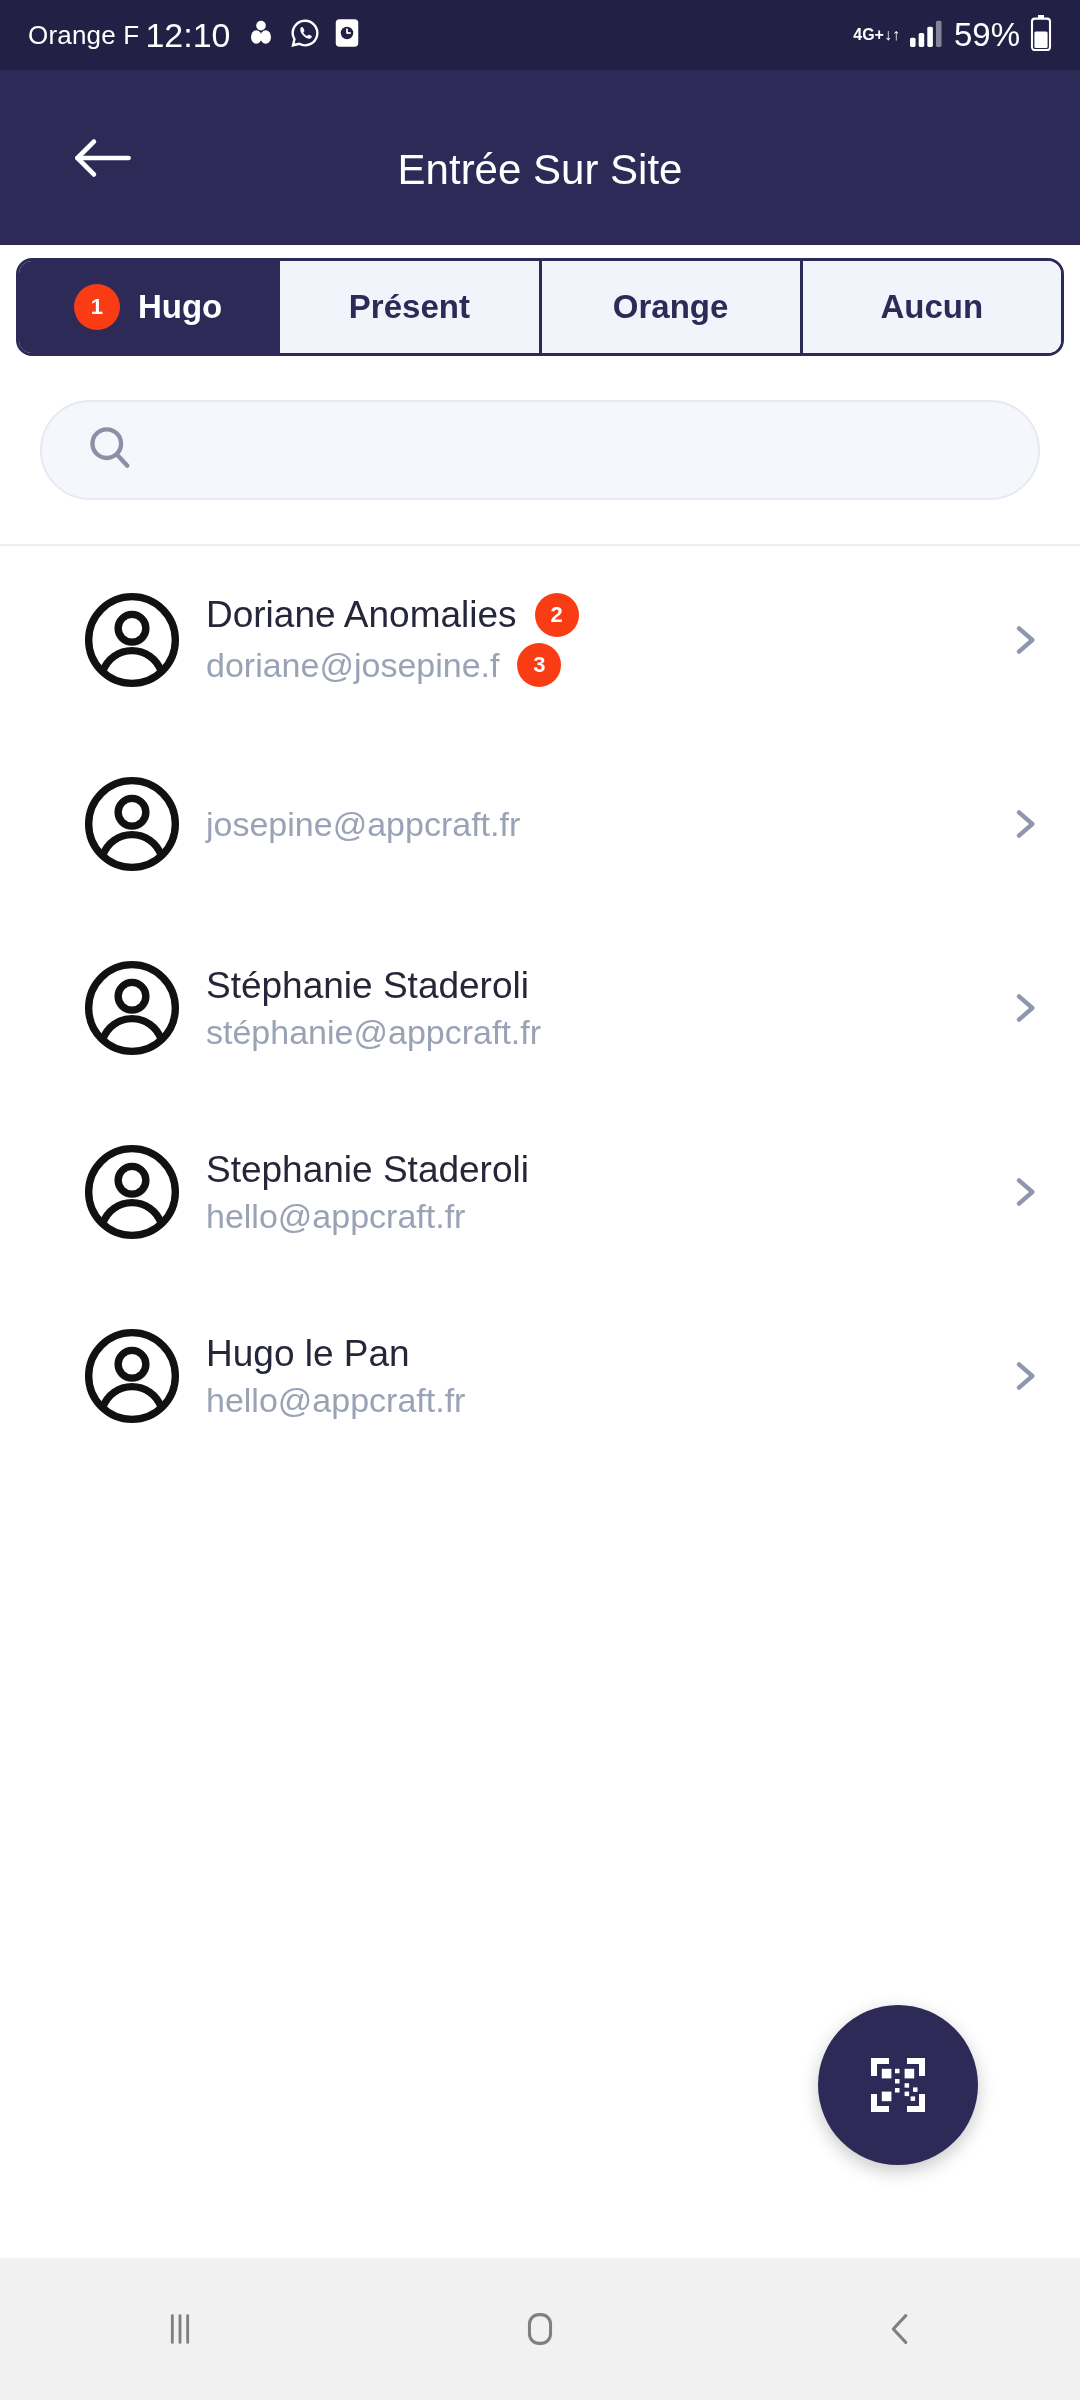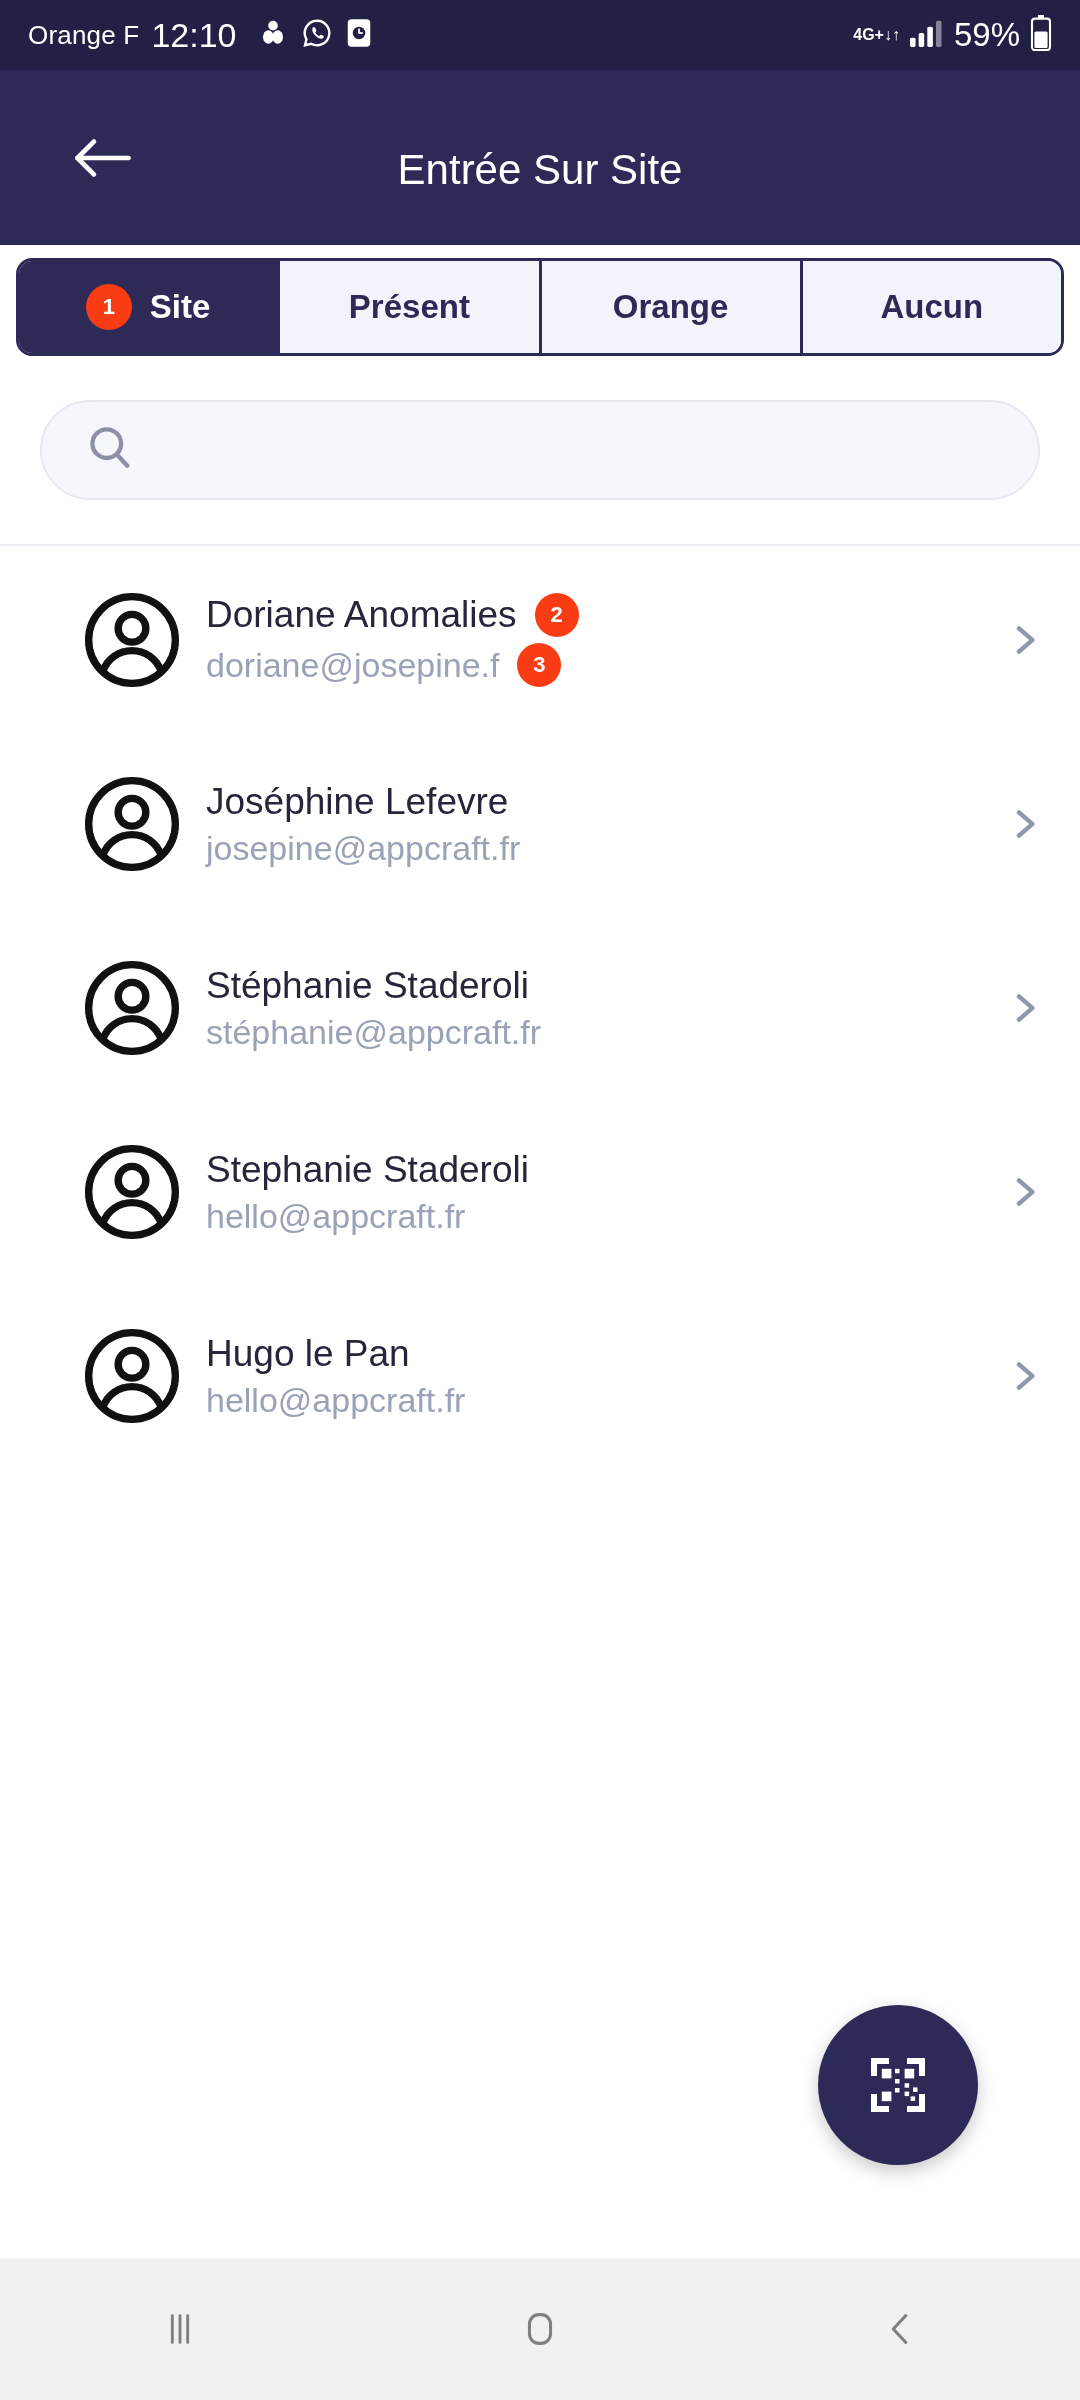--- a/index.html
+++ b/index.html
@@ -12,21 +12,21 @@
 
   
   .status-bar {
     position: absolute; top: 0; left: 0;
     width: 1080px; height: 70px;
     background: #232046;
     display: flex; align-items: center;
     padding: 0 28px;
     color: #ffffff;
   }
-  .status-left { display: flex; align-items: center; gap: 12px; }
+  .status-left { display: flex; align-items: center; gap: 6px; }
   .carrier { font-size: 26px; letter-spacing: .2px; }
   .clock { font-size: 34px; font-weight: 400; }
   .sb-icons { display: flex; align-items: center; gap: 12px; margin-left: 8px; }
   .status-right { margin-left: auto; display: flex; align-items: center; gap: 10px; }
   .net-stack { display: flex; flex-direction: row; align-items: center; line-height: 1; }
   .net-label { font-size: 16px; font-weight: 700; }
   .net-arrows { font-size: 16px; }
   .battery-pct { font-size: 33px; }
 
   
@@ -239,21 +239,21 @@
         <path d="M12 3 3 12l9 9"></path>
     </svg>
   </div>
   <div class="app-title">Entrée Sur Site</div>
 </div>
 
 <div class="tabs-wrap">
   <div class="tabs">
     <div class="tab active">
       <span class="tab-badge">1</span>
-      <span>Site</span>
+      <span>Hugo</span>
     </div>
     <div class="tab">
       <span>Présent</span>
     </div>
     <div class="tab">
       <span>Orange</span>
     </div>
     <div class="tab">
       <span>Aucun</span>
     </div>
@@ -301,23 +301,20 @@
 
   <div class="list-item">
     <span class="avatar">
       <svg width="104" height="104" viewBox="0 0 24 24" fill="none" stroke="#111111" stroke-width="1.7">
         <circle cx="12" cy="12" r="10"></circle>
           <circle cx="12" cy="9.3" r="3.2"></circle>
         <path d="M5.3 19.2a7.1 7.1 0 0 1 13.4 0"></path>
       </svg>
     </span>
     <span class="item-text">
-      <span class="item-row">
-        <span class="item-name">Joséphine Lefevre</span>
-      </span>
       <span class="item-row">
         <span class="item-email">josepine@appcraft.fr</span>
       </span>
     </span>
     <span class="chevron">
       <svg width="40" height="40" viewBox="0 0 24 24" fill="none" stroke="#8f97b0" stroke-width="2.6" stroke-linecap="round" stroke-linejoin="round">
         <path d="m9 5 8 7-8 7"></path>
       </svg>
     </span>
   </div>

